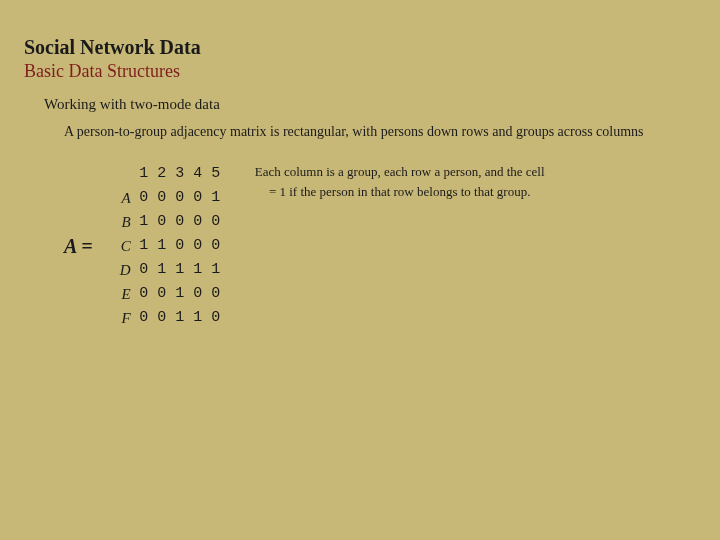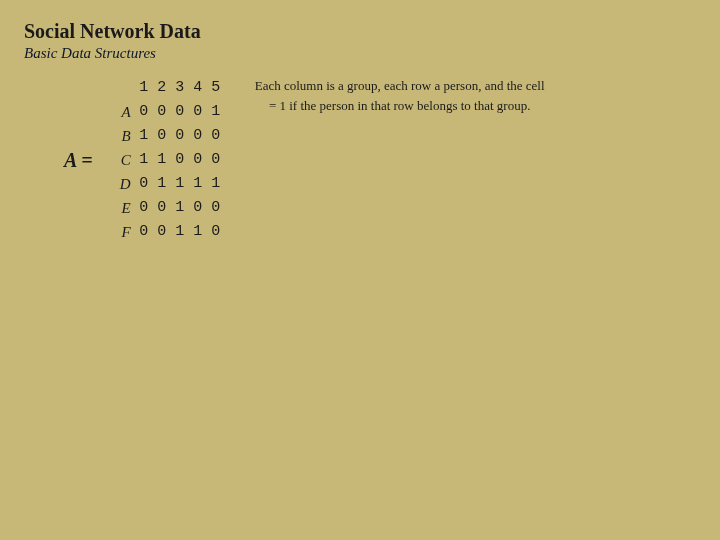--- a/index.html
+++ b/index.html
@@ -8,35 +8,34 @@
       width: 720px;
       height: 540px;
       background-color: #c8b878;
       font-family: Georgia, 'Times New Roman', serif;
       overflow: hidden;
     }
 
     .page {
       width: 720px;
       height: 500px;
-      padding: 20px 24px;
+      padding: 36px 24px;
       position: relative;
     }
 
     .title {
       font-size: 20px;
       font-weight: bold;
       color: #1a1a1a;
       margin-bottom: 2px;
     }
 
     .subtitle {
-      font-size: 15px;
-      font-style: italic;
-      color: #0f172a;
+      font-size: 18px;
+      color: #7f1d1d;
       margin-bottom: 14px;
     }
 
     .section-heading {
       font-size: 15px;
       color: #1a1a1a;
       margin-left: 20px;
       margin-bottom: 8px;
     }
 
@@ -125,20 +124,22 @@
     }
   </style>
 </head>
 <body>
 
 <div class="page">
 
   <div class="title">Social Network Data</div>
   <div class="subtitle">Basic Data Structures</div>
 
+  <div class="section-heading">Working with two-mode data</div>
+  <div class="description">A person-to-group adjacency matrix is rectangular, with persons down rows and groups across columns</div>
 
   <div class="main-content">
 
     <div class="matrix-area">
       <div class="a-equals">A =</div>
 
       <div class="matrix-container">
 
         <div class="matrix-row col-labels">
           <div class="col-label">1</div>

